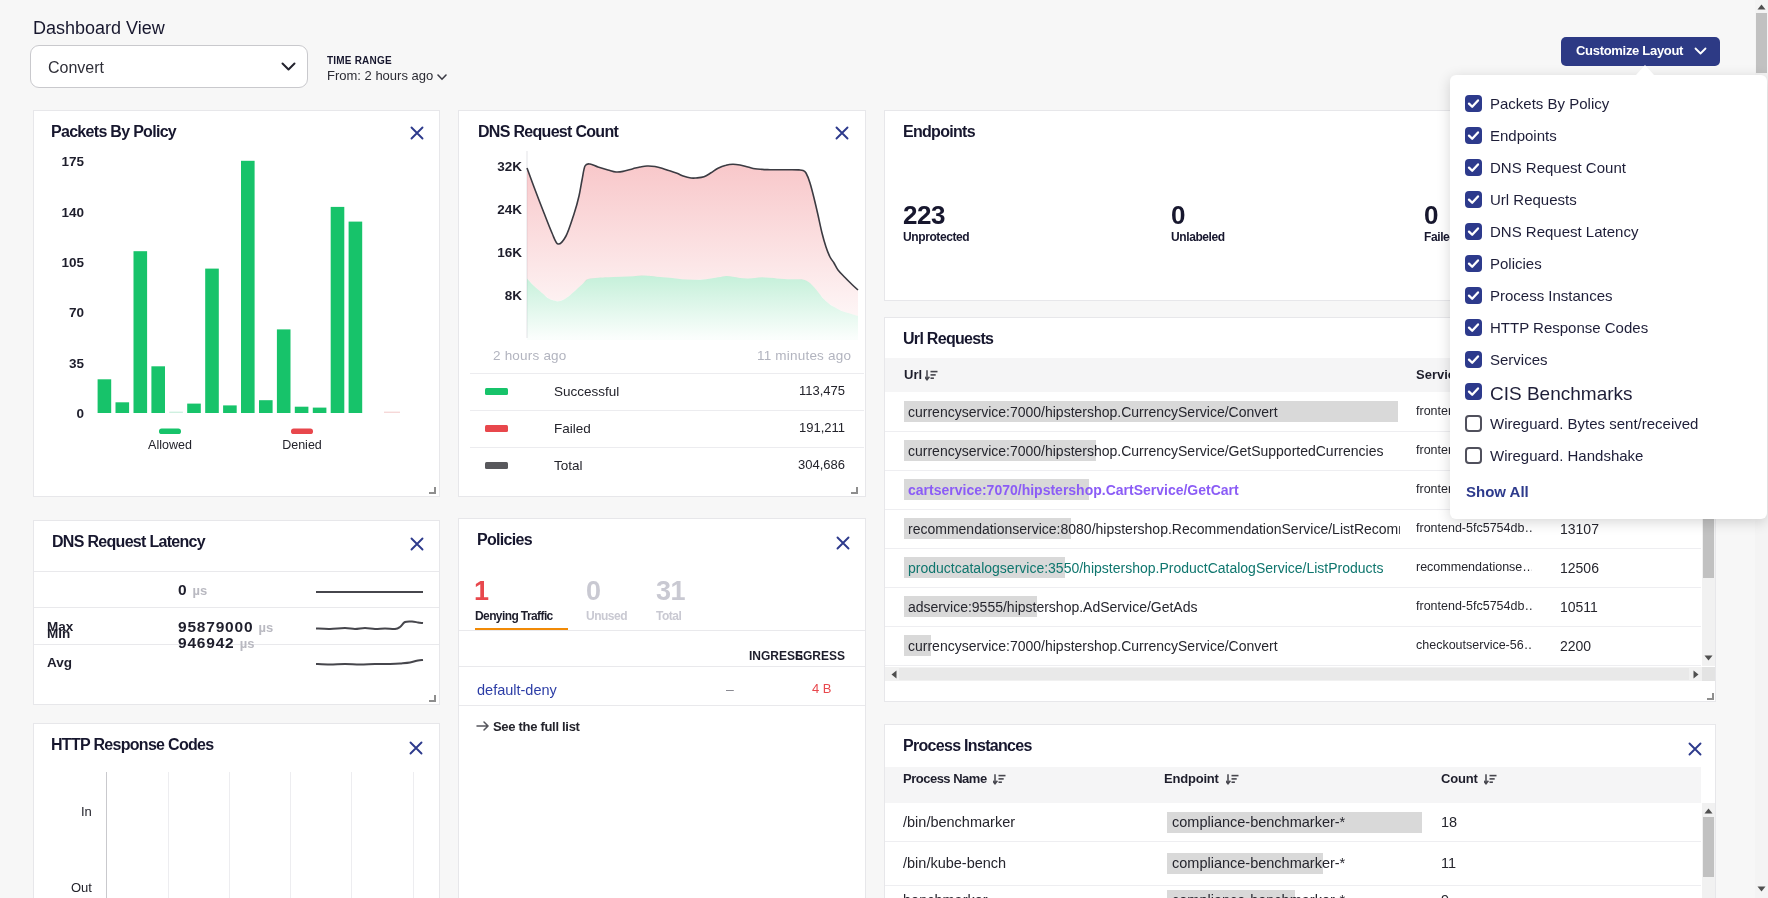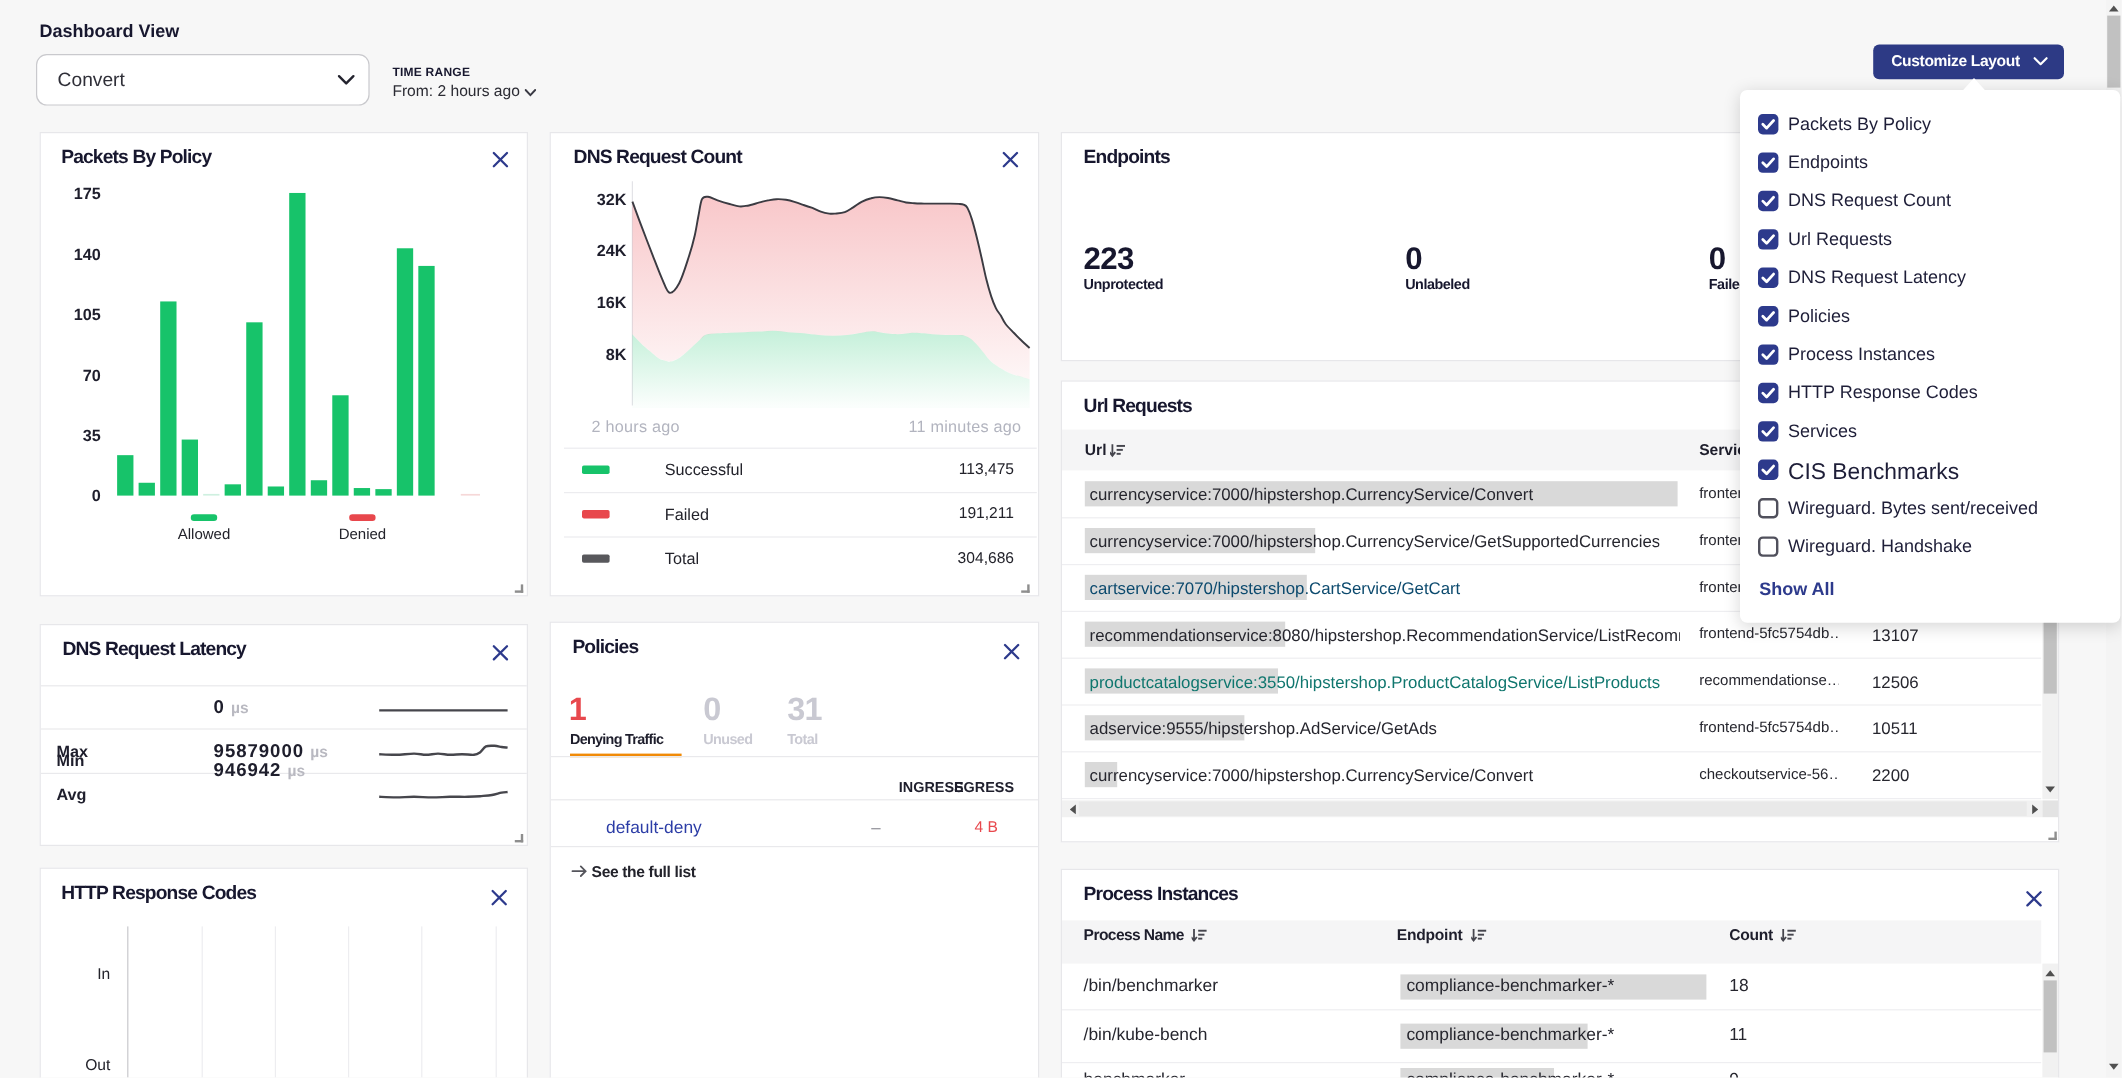--- a/index.html
+++ b/index.html
@@ -10,21 +10,21 @@
 .rz{position:absolute;width:7px;height:7px;border-right:2px solid #8e8e8e;border-bottom:2px solid #8e8e8e;}
 .hdrbg{position:absolute;background:#f5f5f6;}
 .hline{position:absolute;height:1px;background:#ececef;}
 .t{position:absolute;white-space:nowrap;line-height:1.15;}
 .hl{position:absolute;background:#d9d9d9;}
 .cb{position:absolute;width:17px;height:17px;border-radius:4px;}
 .cb.on{background:#2d3a8c;}
 .cb.off{background:#fff;border:2px solid #50505c;}
 </style></head>
 <body>
-<div class="t" style="left:33px;top:18px;font-size:15px;color:#17172e;font-weight:700;letter-spacing:0;">Dashboard View</div>
+<div class="t" style="left:33px;top:18px;font-size:18px;color:#17172e;font-weight:400;letter-spacing:0;">Dashboard View</div>
 <div class="abs" style="left:30px;top:45px;width:278px;height:43px;background:#fff;border:1px solid #c9c9cd;border-radius:9px;"></div>
 <div class="t" style="left:48px;top:59px;font-size:16px;color:#2f2f38;font-weight:400;letter-spacing:0;">Convert</div>
 <svg class="abs" style="left:281px;top:62px;" width="15" height="10" viewBox="0 0 15 10">
     <path d="M1.5 1.5 L7.5 7.5 L13.5 1.5" stroke="#23232e" stroke-width="2" fill="none" stroke-linecap="round" stroke-linejoin="round"></path>
   </svg>
 <div class="t" style="left:327px;top:55px;font-size:10px;color:#17172e;font-weight:700;letter-spacing:.2px;">TIME RANGE</div>
 <div class="t" style="left:327px;top:69px;font-size:13px;color:#2b2b33;font-weight:400;letter-spacing:0;">From: 2 hours ago</div>
 <svg class="abs" style="left:437px;top:74px;" width="10" height="7" viewBox="0 0 10 7">
     <path d="M1 1 L5 5.2 L9 1" stroke="#3a3a44" stroke-width="1.6" fill="none" stroke-linecap="round"></path>
   </svg>
@@ -131,21 +131,21 @@
 <div class="t" style="left:908px;top:403.5px;font-size:14px;color:#26262e;font-weight:400;letter-spacing:0;max-width:492px;overflow:hidden;">currencyservice:7000/hipstershop.CurrencyService/Convert</div>
 <div class="t" style="left:1416px;top:403.5px;font-size:12.5px;color:#26262e;font-weight:400;letter-spacing:0;max-width:116px;overflow:hidden;">frontend-5fc5754db…</div>
 <div class="t" style="left:1560px;top:403.5px;font-size:14px;color:#26262e;font-weight:400;letter-spacing:0;">18333</div>
 <div class="hline" style="left:885px;top:431px;width:816px;background:#eeeef1;"></div>
 <div class="hl" style="left:904px;top:440.0px;width:192px;height:21px;"></div>
 <div class="t" style="left:908px;top:442.5px;font-size:14px;color:#26262e;font-weight:400;letter-spacing:0;max-width:492px;overflow:hidden;">currencyservice:7000/hipstershop.CurrencyService/GetSupportedCurrencies</div>
 <div class="t" style="left:1416px;top:442.5px;font-size:12.5px;color:#26262e;font-weight:400;letter-spacing:0;max-width:116px;overflow:hidden;">frontend-5fc5754db…</div>
 <div class="t" style="left:1560px;top:442.5px;font-size:14px;color:#26262e;font-weight:400;letter-spacing:0;">16024</div>
 <div class="hline" style="left:885px;top:470px;width:816px;background:#eeeef1;"></div>
 <div class="hl" style="left:904px;top:479.0px;width:185px;height:21px;"></div>
-<div class="t" style="left:908px;top:481.5px;font-size:14px;color:#0c4a6e;font-weight:400;letter-spacing:0;max-width:492px;overflow:hidden;">cartservice:7070/hipstershop.CartService/GetCart</div>
+<div class="t" style="left:908px;top:481.5px;font-size:14px;color:#8b5cf6;font-weight:700;letter-spacing:0;max-width:492px;overflow:hidden;">cartservice:7070/hipstershop.CartService/GetCart</div>
 <div class="t" style="left:1416px;top:481.5px;font-size:12.5px;color:#26262e;font-weight:400;letter-spacing:0;max-width:116px;overflow:hidden;">frontend-5fc5754db…</div>
 <div class="t" style="left:1560px;top:481.5px;font-size:14px;color:#26262e;font-weight:400;letter-spacing:0;">14211</div>
 <div class="hline" style="left:885px;top:509px;width:816px;background:#eeeef1;"></div>
 <div class="hl" style="left:904px;top:518.0px;width:167px;height:21px;"></div>
 <div class="t" style="left:908px;top:520.5px;font-size:14px;color:#26262e;font-weight:400;letter-spacing:0;max-width:492px;overflow:hidden;">recommendationservice:8080/hipstershop.RecommendationService/ListRecommendations</div>
 <div class="t" style="left:1416px;top:520.5px;font-size:12.5px;color:#26262e;font-weight:400;letter-spacing:0;max-width:116px;overflow:hidden;">frontend-5fc5754db…</div>
 <div class="t" style="left:1560px;top:520.5px;font-size:14px;color:#26262e;font-weight:400;letter-spacing:0;">13107</div>
 <div class="hline" style="left:885px;top:548px;width:816px;background:#eeeef1;"></div>
 <div class="hl" style="left:904px;top:557.0px;width:161px;height:21px;"></div>
 <div class="t" style="left:908px;top:559.5px;font-size:14px;color:#0f766e;font-weight:400;letter-spacing:0;max-width:492px;overflow:hidden;">productcatalogservice:3550/hipstershop.ProductCatalogService/ListProducts</div>
@@ -210,21 +210,21 @@
 <div class="t" style="left:475px;top:610px;font-size:12px;color:#1e1e2c;font-weight:700;letter-spacing:-.6px;">Denying Traffic</div>
 <div class="abs" style="left:475px;top:628px;width:93px;height:3px;background:#f18a06;"></div>
 <div class="t" style="left:586px;top:578px;font-size:27px;color:#c9c9d2;font-weight:700;letter-spacing:0;line-height:1;">0</div>
 <div class="t" style="left:586px;top:610px;font-size:12px;color:#c9c9d2;font-weight:700;letter-spacing:-.5px;">Unused</div>
 <div class="t" style="left:656px;top:578px;font-size:27px;color:#c9c9d2;font-weight:700;letter-spacing:-.5px;line-height:1;">31</div>
 <div class="t" style="left:656px;top:610px;font-size:12px;color:#c9c9d2;font-weight:700;letter-spacing:-.5px;">Total</div>
 <div class="hline" style="left:459px;top:630px;width:406px;background:#e9e9ec;"></div>
 <div class="t" style="left:732px;top:650px;font-size:12px;color:#1e1e2c;font-weight:700;letter-spacing:0;transform:translateX(-50%);margin-left:44px;">INGRESS</div>
 <div class="t" style="left:820px;top:650px;font-size:12px;color:#1e1e2c;font-weight:700;letter-spacing:0;transform:translateX(-50%);">EGRESS</div>
 <div class="hline" style="left:459px;top:666px;width:406px;background:#e9e9ec;"></div>
-<div class="t" style="left:477px;top:682px;font-size:14.5px;color:#2c3da6;font-weight:400;letter-spacing:0;margin-left:28px;">default-deny</div>
+<div class="t" style="left:477px;top:682px;font-size:14.5px;color:#2c3da6;font-weight:400;letter-spacing:0;">default-deny</div>
 <div class="t" style="left:730px;top:681px;font-size:14px;color:#8a8a92;font-weight:400;letter-spacing:0;transform:translateX(-50%);">–</div>
 <div class="t" style="left:812px;top:682px;font-size:13px;color:#e8484d;font-weight:400;letter-spacing:0;">4 B</div>
 <div class="hline" style="left:459px;top:705px;width:406px;background:#e9e9ec;"></div>
 <svg class="abs" style="left:476px;top:720px;" width="14" height="12" viewBox="0 0 14 12">
     <path d="M1 6 L12 6 M8 2 L12 6 L8 10" stroke="#55555c" stroke-width="1.5" fill="none" stroke-linecap="round"></path>
   </svg>
 <div class="t" style="left:493px;top:720px;font-size:13px;color:#23232b;font-weight:700;letter-spacing:-.3px;">See the full list</div>
 <div class="card" style="left:33px;top:723px;width:407px;height:300px;"></div>
 <div class="ctitle" style="left:51px;top:737px;">HTTP Response Codes</div>
 <svg class="abs" style="left:408px;top:740px;" width="16" height="16" viewBox="0 0 16 16">

